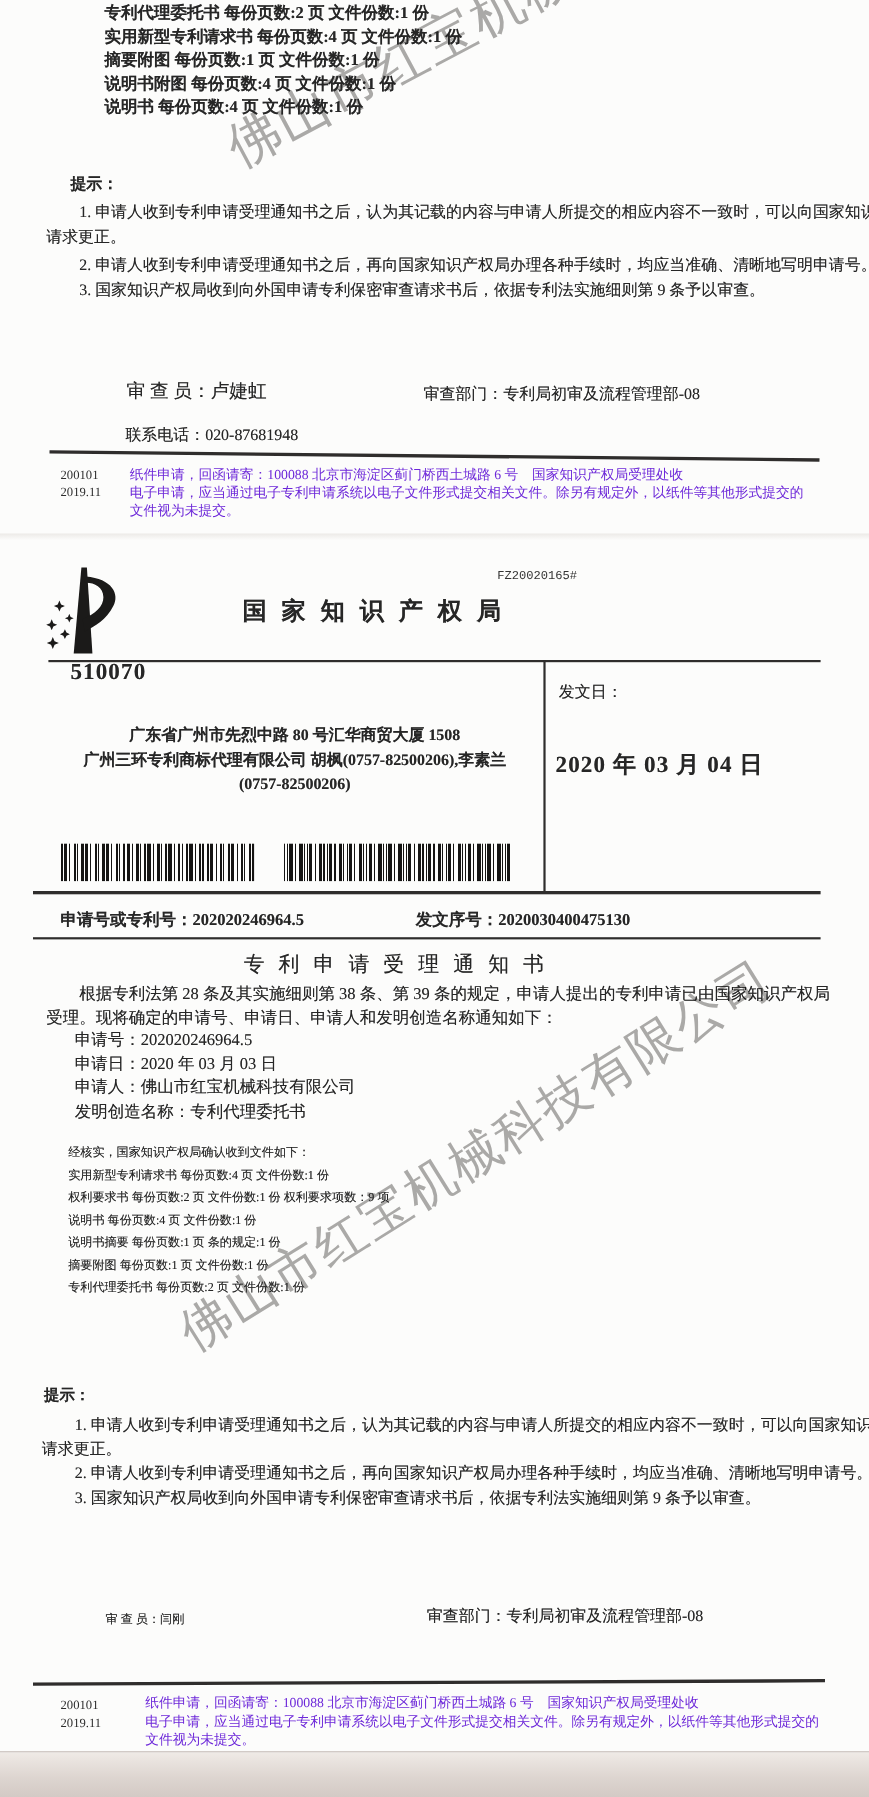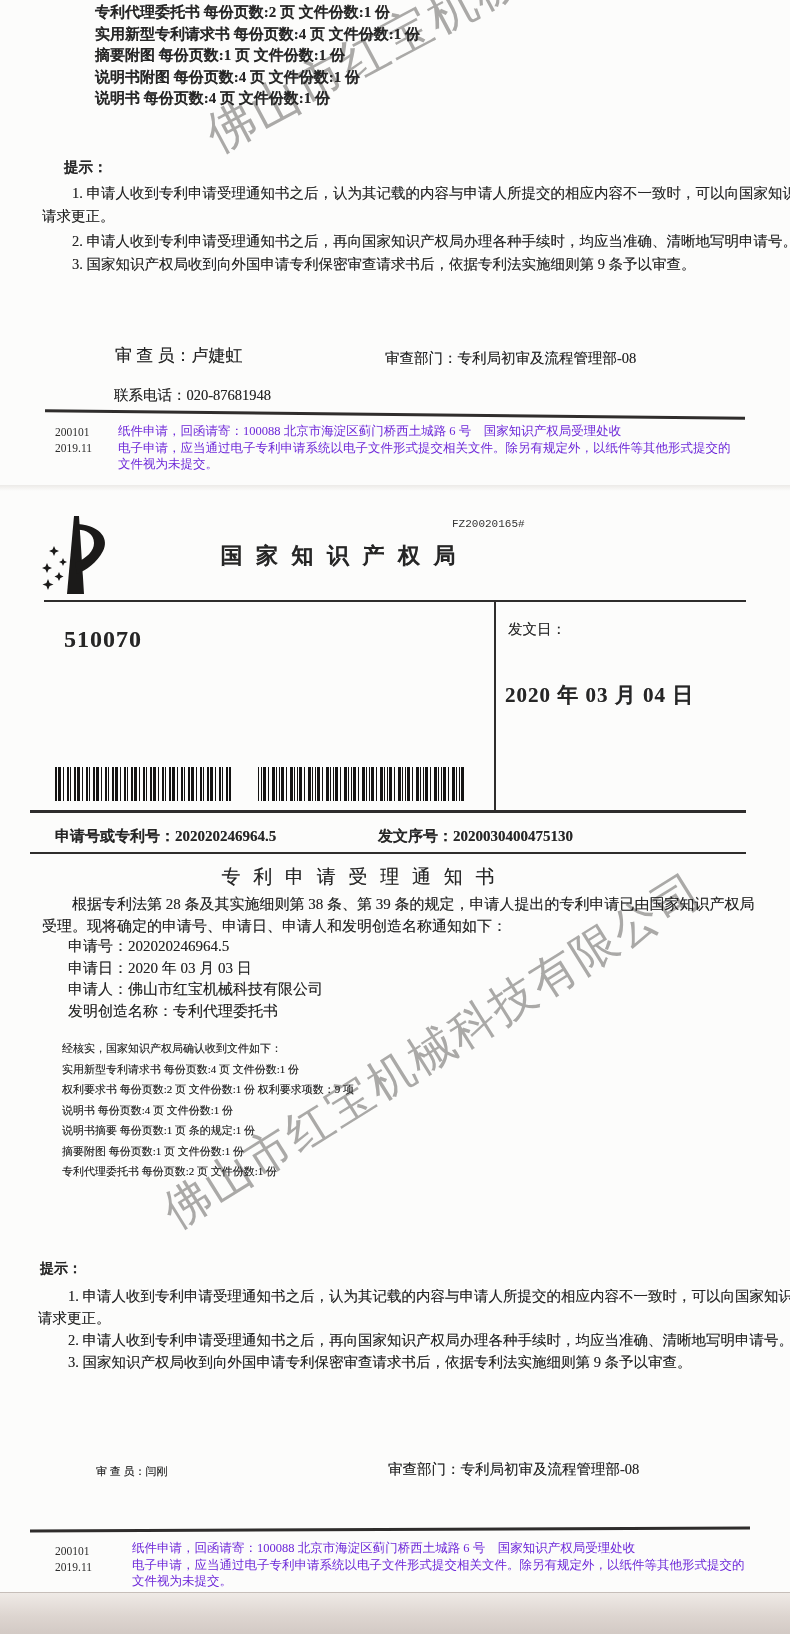--- a/index.html
+++ b/index.html
@@ -106,22 +106,27 @@
       <polygon points="25,62 26.4,65.1 29.5,66.5 26.4,67.9 25,71 23.6,67.9 20.5,66.5 23.6,65.1" fill="#1b1a19"></polygon>
       <polygon points="14,69 15.6,72.9 19.5,74.5 15.6,76.1 14,80 12.4,76.1 8.5,74.5 12.4,72.9" fill="#1b1a19"></polygon>
     </svg>
   </div>
 
   <div class="abs txt soft" style="left:155px;top:541px;width:370px;text-align:center;font-size:22px;font-weight:700;letter-spacing:4px;">国 家 知 识 产 权 局</div>
 
   <div class="abs hr" style="left:44px;top:600px;width:702px;height:2px;"></div>
   <div class="abs vr" style="left:494px;top:600px;height:212px;"></div>
 
-  <div class="abs txt soft" style="left:64px;top:626px;font-size:24px;font-weight:700;letter-spacing:1px;">510070</div>
-
+  <div class="abs txt soft" style="left:64px;top:598px;font-size:21px;font-weight:700;letter-spacing:1px;">510070</div>
+
+  <div class="abs soft" style="left:58px;top:658px;width:420px;text-align:center;font-size:14.5px;line-height:22px;font-weight:600;">
+    <div class="txt">广东省广州市先烈中路 80 号汇华商贸大厦 1508</div>
+    <div class="txt">广州三环专利商标代理有限公司  胡枫(0757-82500206),李素兰</div>
+    <div class="txt">(0757-82500206)</div>
+  </div>
 
   <div class="abs txt soft" style="left:508px;top:620px;font-size:14.5px;">发文日：</div>
   <div class="abs txt soft" style="left:505px;top:681px;font-size:21px;font-weight:600;letter-spacing:1px;">2020 年 03 月 04 日</div>
 
   <div class="abs barcode" style="left:55px;top:767px;width:176px;height:34px;"></div>
   <div class="abs barcode alt" style="left:258px;top:767px;width:206px;height:34px;"></div>
 
   <div class="abs hr" style="left:30px;top:810px;width:716px;height:3px;"></div>
 
   <div class="abs txt soft" style="left:55px;top:827px;font-size:15px;font-weight:600;">

